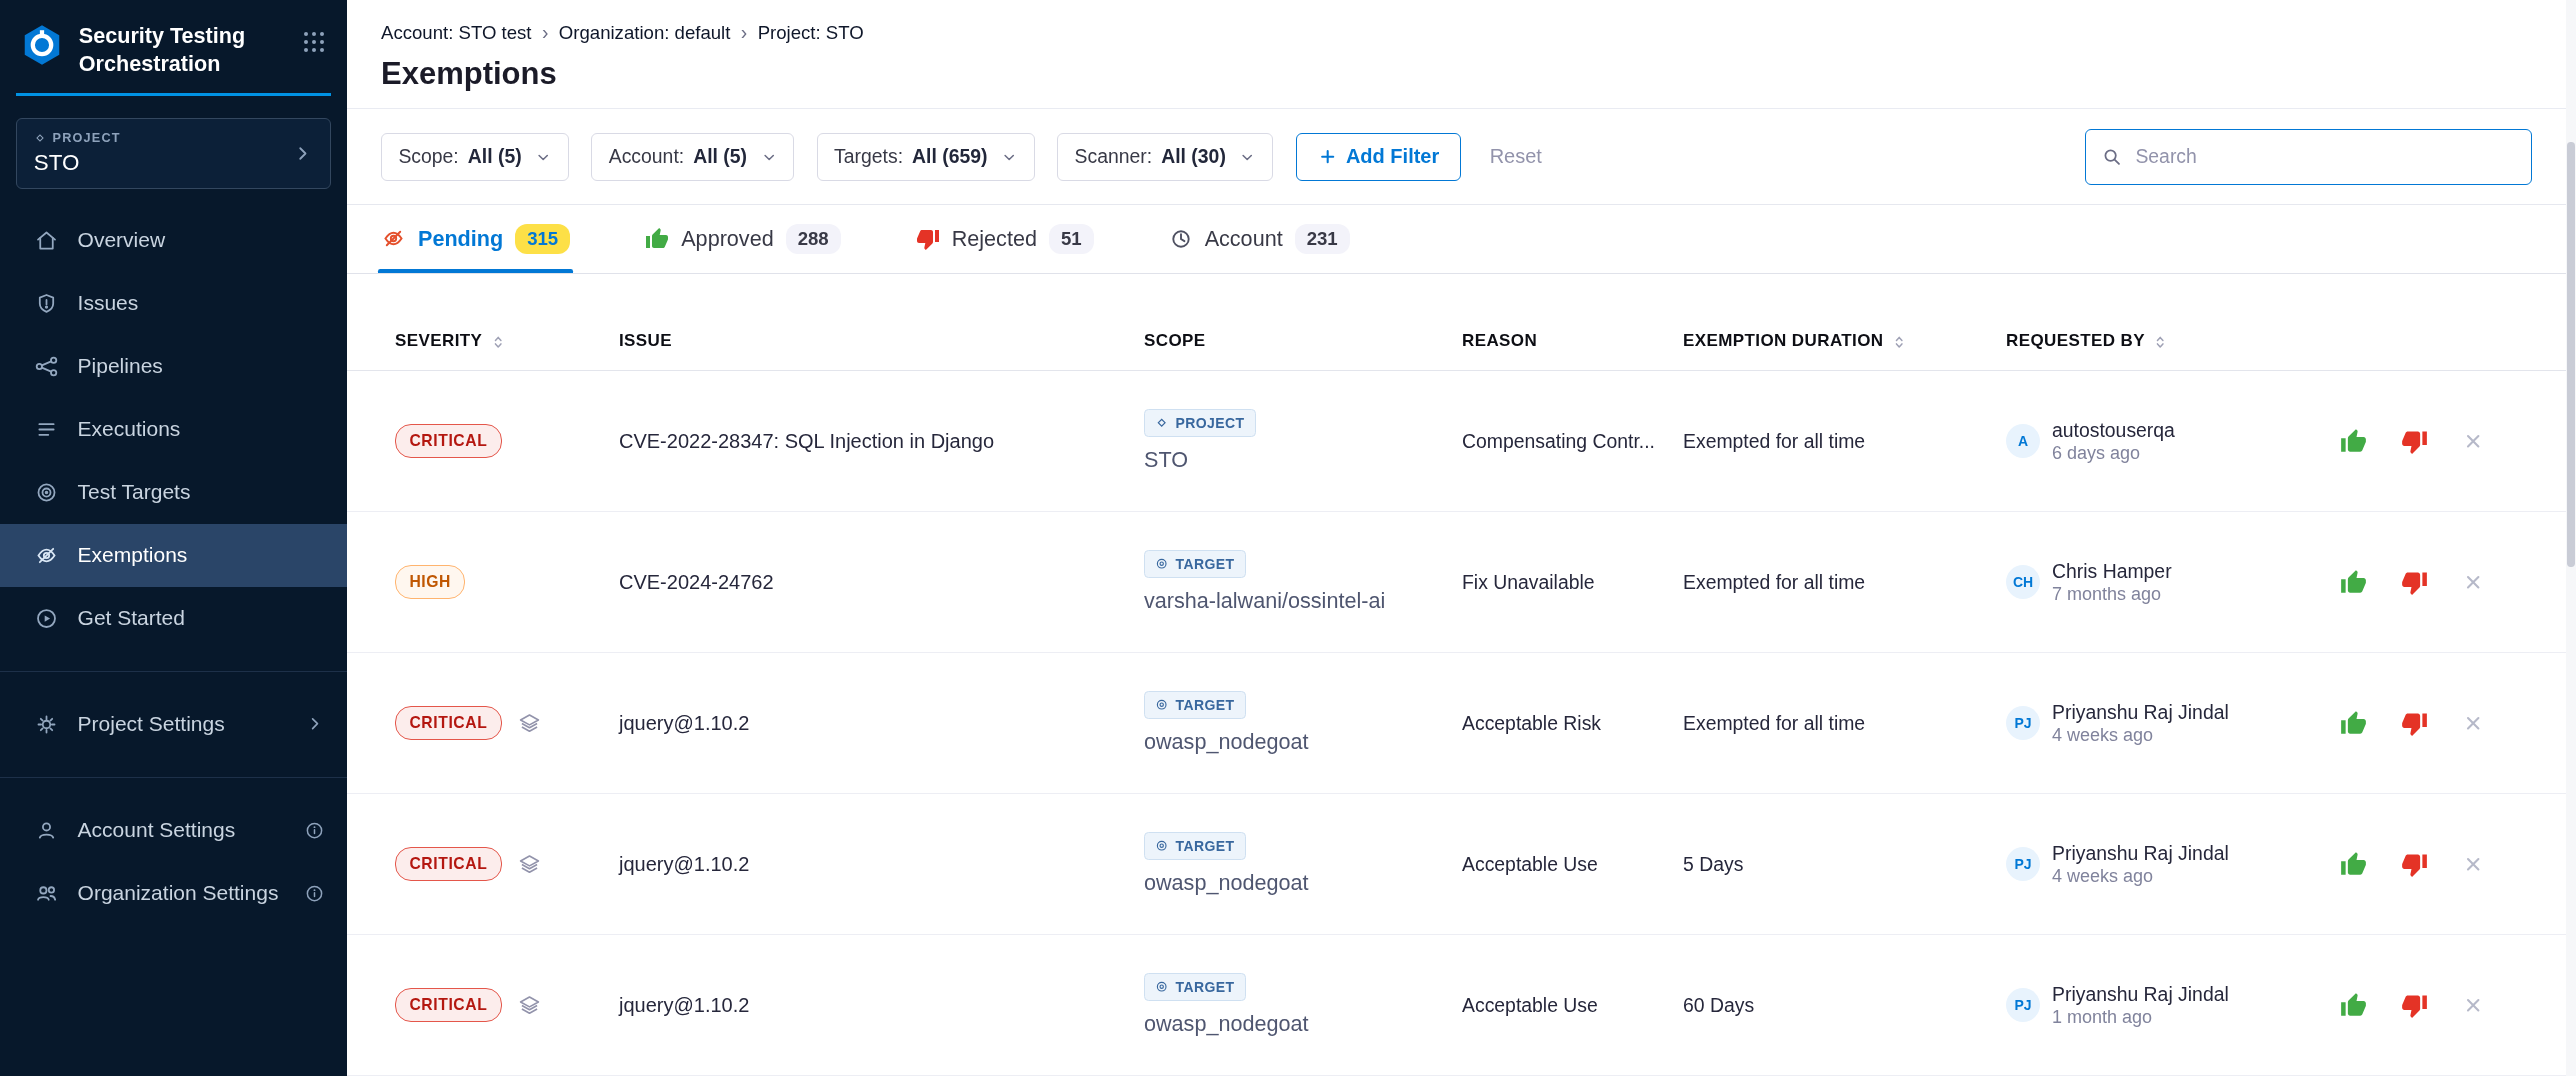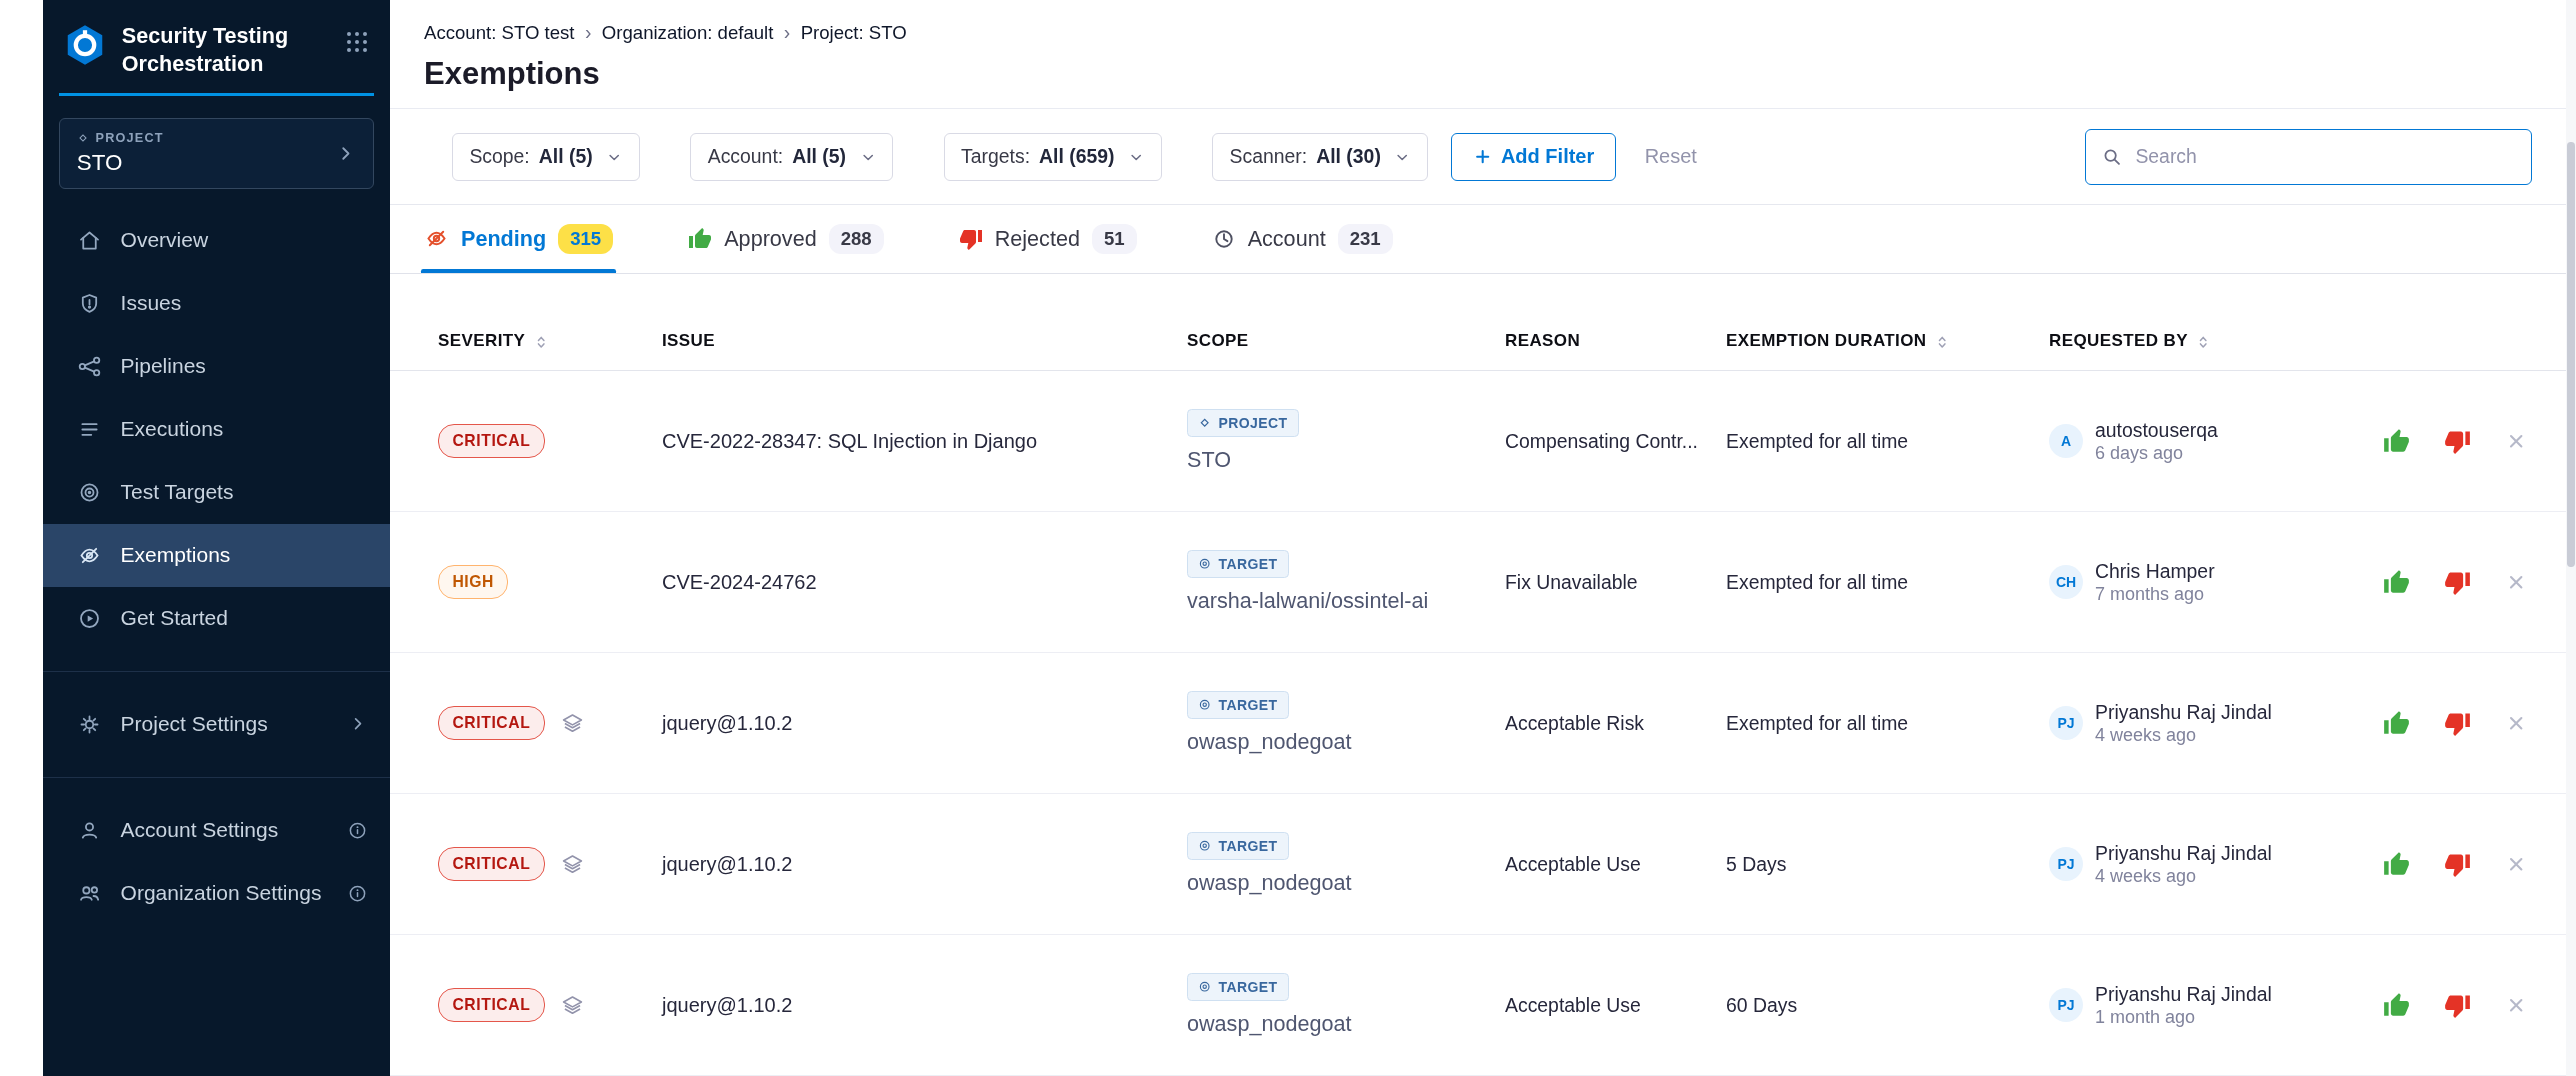--- a/index.html
+++ b/index.html
@@ -2,21 +2,21 @@
 <html style="font-size:12px"><head>
 <meta charset="utf-8">
 <style>
   * { box-sizing: border-box; }
   html,body { margin:0; padding:0; }
   body {
     width:2576px; height:1076px; overflow:hidden;
     font-family:"Liberation Sans", sans-serif;
     background:#ffffff; color:#22273a;
   }
-  .app { display:flex; width:100%; height:100%;padding-left:43px; }
+  .app { display:flex; width:100%; height:100%; }
 
   
   .sidebar {
     width:347px; flex:none; height:100%;
     background:#07182b; color:#c9d4e0;
     display:flex; flex-direction:column;
     position:relative;
   }
   .side-header { display:flex; align-items:flex-start; padding:22.4px 19.4px 0 19.4px; gap:13.4px; }
   .logo-badge { width:46px; height:46px; flex:none; }
@@ -51,21 +51,21 @@
   .breadcrumb a { color:#0f172a; text-decoration:none; cursor:pointer; }
   .crumb-sep { color:#6b6d85; font-size:19.4px; }
   h1.page-title { margin:12px 0 0 0; font-size:31px; font-weight:700; color:#1b1b28; }
 
   .filter-bar {
     display:flex; align-items:center; gap:22.4px;
     padding:19.4px 34px; border-bottom:0.7px solid #e6e8ef;
   }
   .dropdown {
     height:48px; border:0.7px solid #d9dae5; border-radius:6px; background:#fff;
-    display:flex; align-items:center; gap:9px; padding:0 16.4px; font-size:19.4px; cursor:pointer;margin-left:28px;
+    display:flex; align-items:center; gap:9px; padding:0 16.4px; font-size:19.4px; cursor:pointer;
   }
   .dd-label { color:#383946; }
   .dd-value { color:#22273a; font-weight:700; }
   .dd-chev { color:#6b6d85; display:flex; margin-left:4.5px; }
   .add-filter-btn {
     height:48px; border:1.5px solid #0278d5; border-radius:6px; background:#fff;
     color:#0278d5; font-size:20px; font-weight:700;
     display:flex; align-items:center; gap:9px; padding:0 21px; cursor:pointer;
   }
   .reset-btn { color:#9293ab; font-size:20px; background:none; border:none; cursor:pointer; font-family:inherit; }

